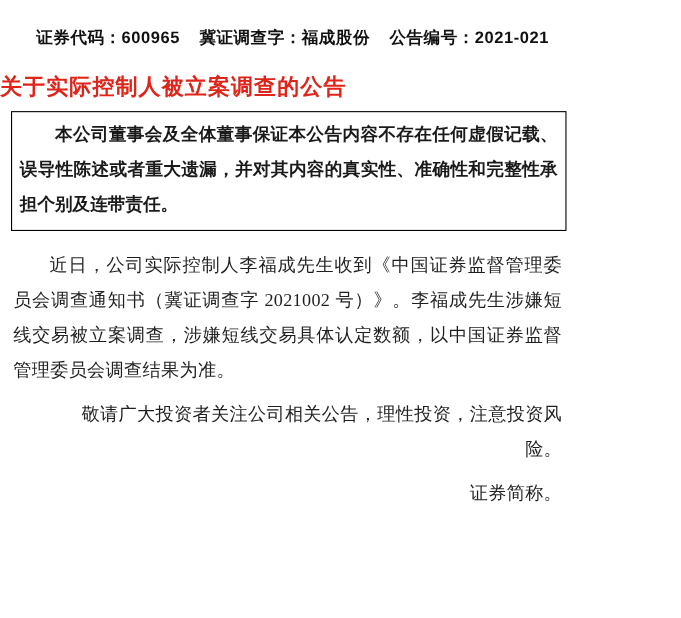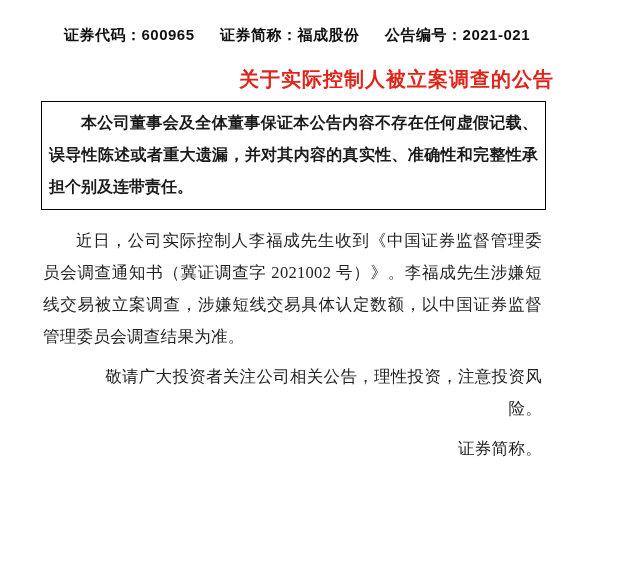--- a/index.html
+++ b/index.html
@@ -12,21 +12,20 @@
     height: 562px;
     overflow: hidden;
     font-family: "Liberation Serif", "DejaVu Serif", serif;
     color: #1f1f1f;
   }
   .page {
     position: relative;
     width: 523px;
     height: 562px;
     background: #ffffff;
-    padding-left: 31px;
   }
   
   .header-row {
     display: flex;
     justify-content: space-between;
     align-items: baseline;
     padding: 25px 24px 0 33px;
     font-family: "Liberation Sans", "DejaVu Sans", sans-serif;
     font-weight: bold;
     font-size: 15px;
@@ -40,21 +39,21 @@
     margin: 23px 0 0 0;
     text-align: center;
     font-size: 21px;
     line-height: 22px;
     font-weight: bold;
     color: #e02419;
     letter-spacing: 1px;
   }
   .announcement-title {
     margin: 23px 0 0 0;
-    text-align: right;
+    text-align: left;
     font-size: 20px;
     line-height: 22px;
     font-weight: bold;
     color: #e02419;
     letter-spacing: 1px;
   }
   
   .statement-box {
     margin: 11px 8px 0 10px;
     border: 1.5px solid #000000;
@@ -82,21 +81,21 @@
 </head>
 <body>
 
 <div class="page">
 
   <div class="header-row">
     <div class="header-item">
       <span>证券代码：</span><span>600965</span>
     </div>
     <div class="header-item">
-      <span>证券简称：</span><span>福成股份</span>
+      <span>冀证调查字：</span><span>福成股份</span>
     </div>
     <div class="header-item">
       <span>公告编号：</span><span>2021-021</span>
     </div>
   </div>
 
 
   <div class="announcement-title">关于实际控制人被立案调查的公告</div>
 
   <div class="statement-box">本公司董事会及全体董事保证本公告内容不存在任何虚假记载、误导性陈述或者重大遗漏，并对其内容的真实性、准确性和完整性承担个别及连带责任。</div>

